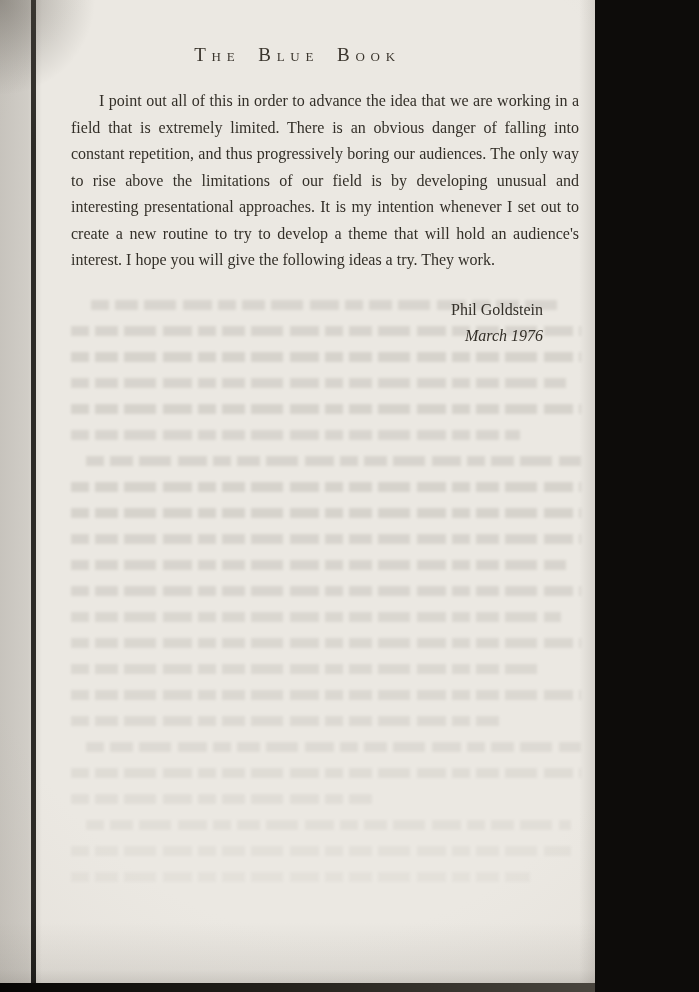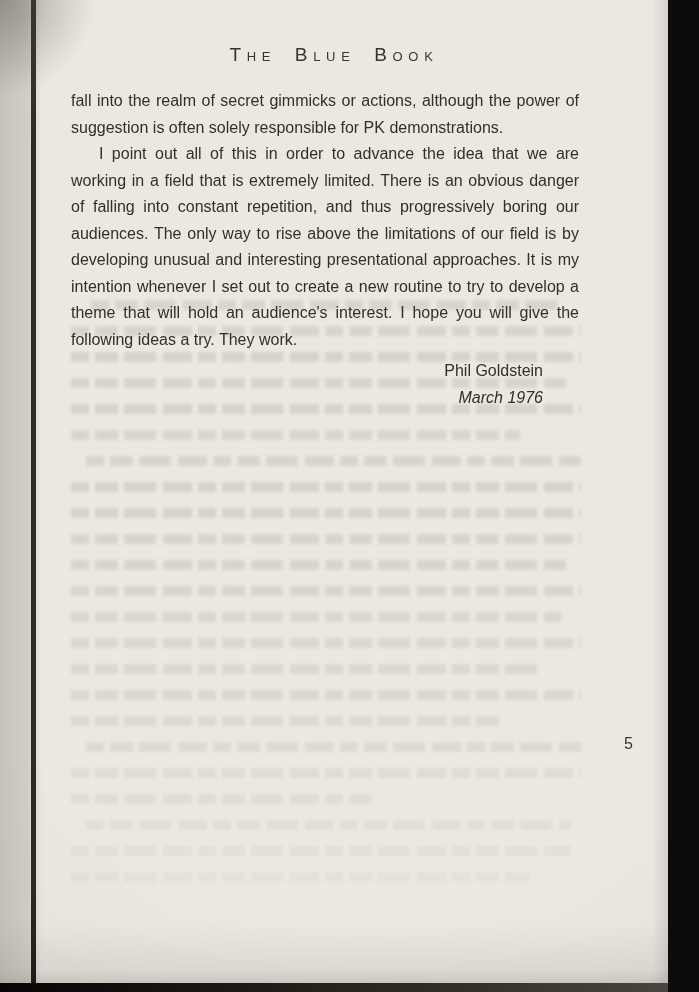--- a/index.html
+++ b/index.html
@@ -2,24 +2,24 @@
 <html><head>
 <meta charset="utf-8">
 <style>
   html, body {
     margin: 0;
     padding: 0;
     background: #0d0c0a;
   }
   #screen {
     position: relative;
-    width: 668px;
+    width: 595px;
     height: 992px;
     overflow: hidden;
-    font-family: Liberation Sans, sans-serif;
+    font-family: Liberation Serif, serif;
   }
   
   .page-scan {
     position: absolute;
     inset: 0;
     background:
       radial-gradient(circle at 0px 0px, rgba(85,80,72,0.45), rgba(85,80,72,0.0) 95px),
       linear-gradient(90deg, rgba(115,110,102,0.30) 0px, rgba(115,110,102,0.22) 28px, rgba(115,110,102,0.0) 42px),
       linear-gradient(0deg, rgba(95,90,82,0.30) 0px, rgba(95,90,82,0.10) 22px, rgba(95,90,82,0.0) 70px),
       linear-gradient(270deg, rgba(115,110,102,0.18) 0px, rgba(115,110,102,0.0) 16px),
@@ -61,21 +61,21 @@
     top: 88px;
     width: 508px;
     font-size: 16px;
     line-height: 26.5px;
     color: #332f28;
     text-align: justify;
   }
   .text-block p { margin: 0; }
   .text-block p.indented { text-indent: 28px; }
   .sig-block {
-    margin-top: 5px;
+    margin-top: 23px;
     text-align: right;
     padding-right: 36px;
   }
   .sig-name { }
   .sig-date { font-style: italic; }
   
   .page-number {
     position: absolute;
     left: 624px;
     top: 735px;
@@ -143,21 +143,20 @@
       <div class="ghost-line" style="margin-left: 0%; width: 100%; opacity: 0.09;"></div>
       <div class="ghost-line" style="margin-left: 0%; width: 60%; opacity: 0.08;"></div>
       <div class="ghost-line" style="margin-left: 3%; width: 95%; opacity: 0.07;"></div>
       <div class="ghost-line" style="margin-left: 0%; width: 98%; opacity: 0.06;"></div>
       <div class="ghost-line" style="margin-left: 0%; width: 90%; opacity: 0.05;"></div>
     </div>
 
   <div class="book-header">The Blue Book</div>
 
   <div class="text-block">
-    <p>fall into the realm of secret gimmicks or actions, although the power of suggestion is often solely responsible for PK demonstrations.</p>
     <p class="indented">I point out all of this in order to advance the idea that we are working in a field that is extremely limited. There is an obvious danger of falling into constant repetition, and thus progressively boring our audiences. The only way to rise above the limitations of our field is by developing unusual and interesting presentational approaches. It is my intention whenever I set out to create a new routine to try to develop a theme that will hold an audience's interest. I hope you will give the following ideas a try. They work.</p>
     <div class="sig-block">
       <div class="sig-name">Phil Goldstein</div>
       <div class="sig-date">March 1976</div>
     </div>
   </div>
 
   <div class="page-number">5</div>
 
   <div class="scan-artifact"></div>

